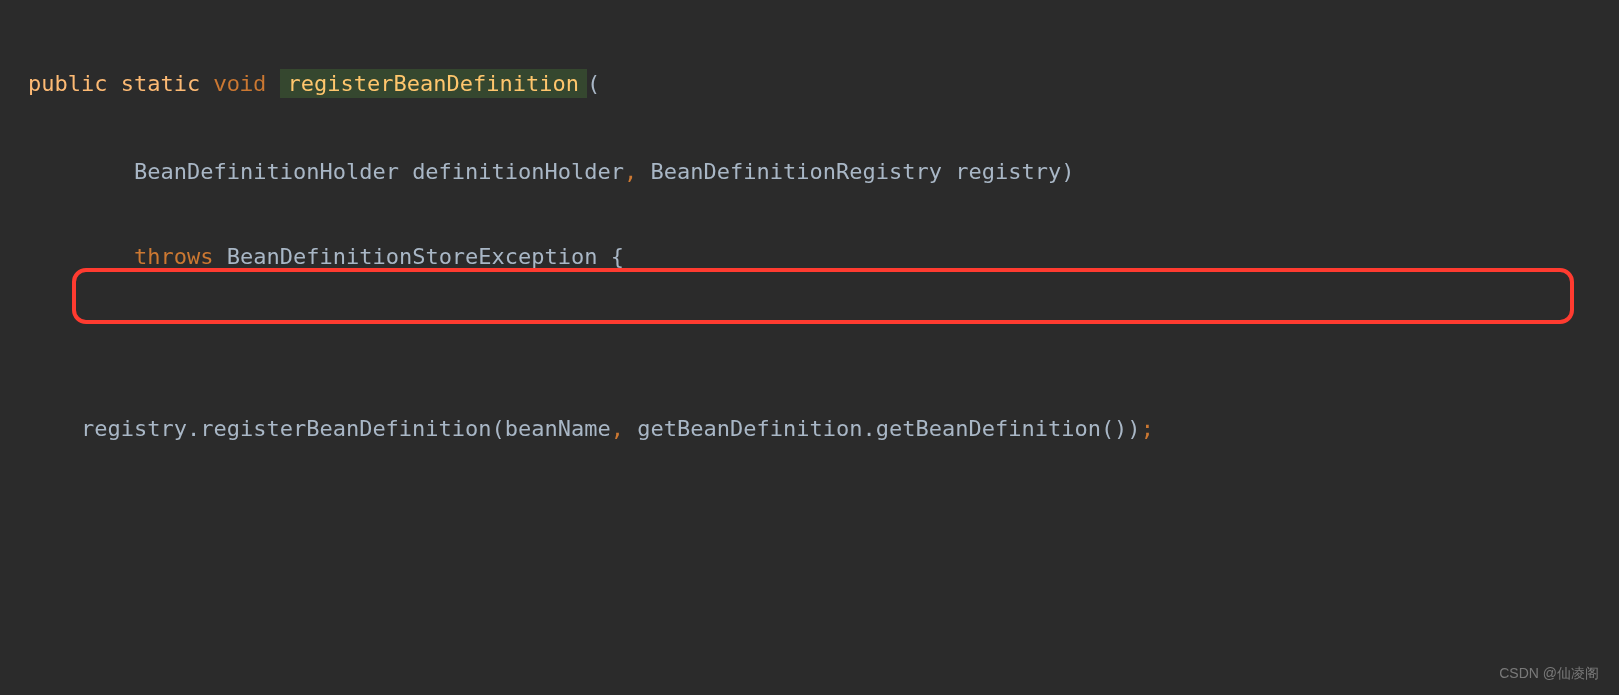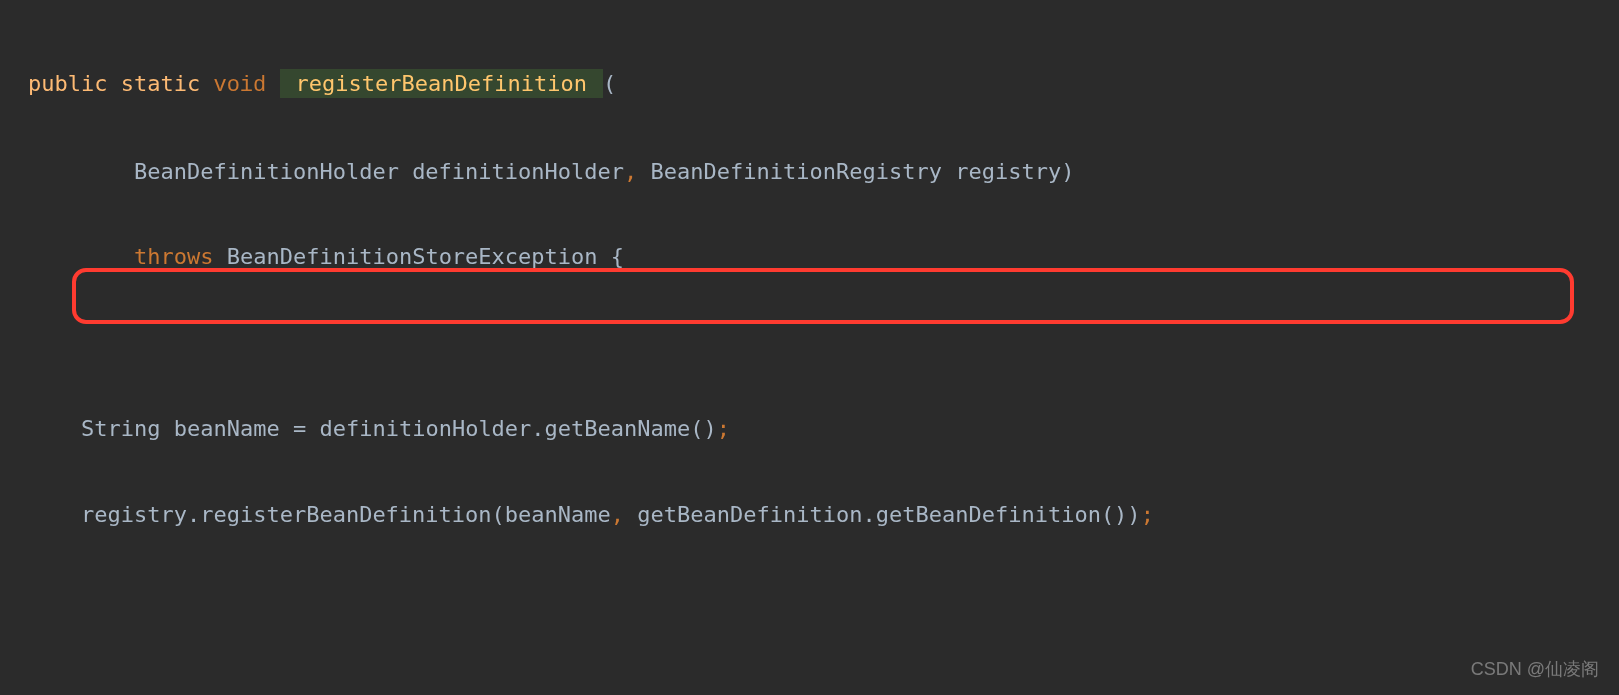--- a/index.html
+++ b/index.html
@@ -22,57 +22,56 @@
     .code-container {
       white-space: pre;
       padding-left: 28px;
     }
     .kw-mod { color: #fdba74; }
     .kw-type { color: #cc7832; font-family: Liberation Mono, monospace; }
     .kw-ctrl { color: #cc7832; }
     .method-decl-hl {
       color: #ffc66d;
       background-color: rgba(60, 90, 50, 0.6);
-      padding: 2px 16px;
+      padding: 2px 8px;
     }
     .text { color: #a9b7c6; }
     .comment { color: #808080; }
     .punct { color: #cc7832; }
     .normal-punct { color: #a9b7c6; }
     .highlight-box {
       position: absolute;
       border: 4px solid #ff3b30;
       border-radius: 14px;
       left: 72px;
       top: 268px;
       width: 1502px;
       height: 56px;
       pointer-events: none;
     }
     .watermark {
       position: absolute;
       bottom: 8px;
       right: 20px;
       color: rgba(200, 200, 200, 0.5);
-      font-size: 18px;
+      font-size: 14px;
       font-family: sans-serif;
     }
     .line {
       display: block;
     }
   </style>
 </head>
 <body>
 
 <div class="code-container">
 <span class="line"><span class="kw-mod">public</span> <span class="kw-mod">static</span> <span class="kw-type">void</span> <span class="method-decl-hl">registerBeanDefinition</span><span class="normal-punct">(</span></span>
 <span class="line"><span>        </span><span class="text">BeanDefinitionHolder</span> <span class="text">definitionHolder</span><span class="punct">,</span> <span class="text">BeanDefinitionRegistry</span> <span class="text">registry</span><span class="normal-punct">)</span></span>
 <span class="line"><span>        </span><span class="kw-ctrl">throws</span> <span class="text">BeanDefinitionStoreException</span> <span class="normal-punct">{</span></span>
 <span class="line"> </span>
-<span class="line"><span>    </span><span class="text">String</span> <span class="text">beanName</span> <span class="text">=</span> <span class="text">definitionHolder.getBeanName()</span><span class="punct">;</span></span>
 <span class="line"><span>    </span><span class="text">registry.registerBeanDefinition(beanName</span><span class="punct">,</span> <span class="text">getBeanDefinition.getBeanDefinition())</span><span class="punct">;</span></span>
 <span class="line"> </span>
 
 
 
 
 
 
 
 </div>

